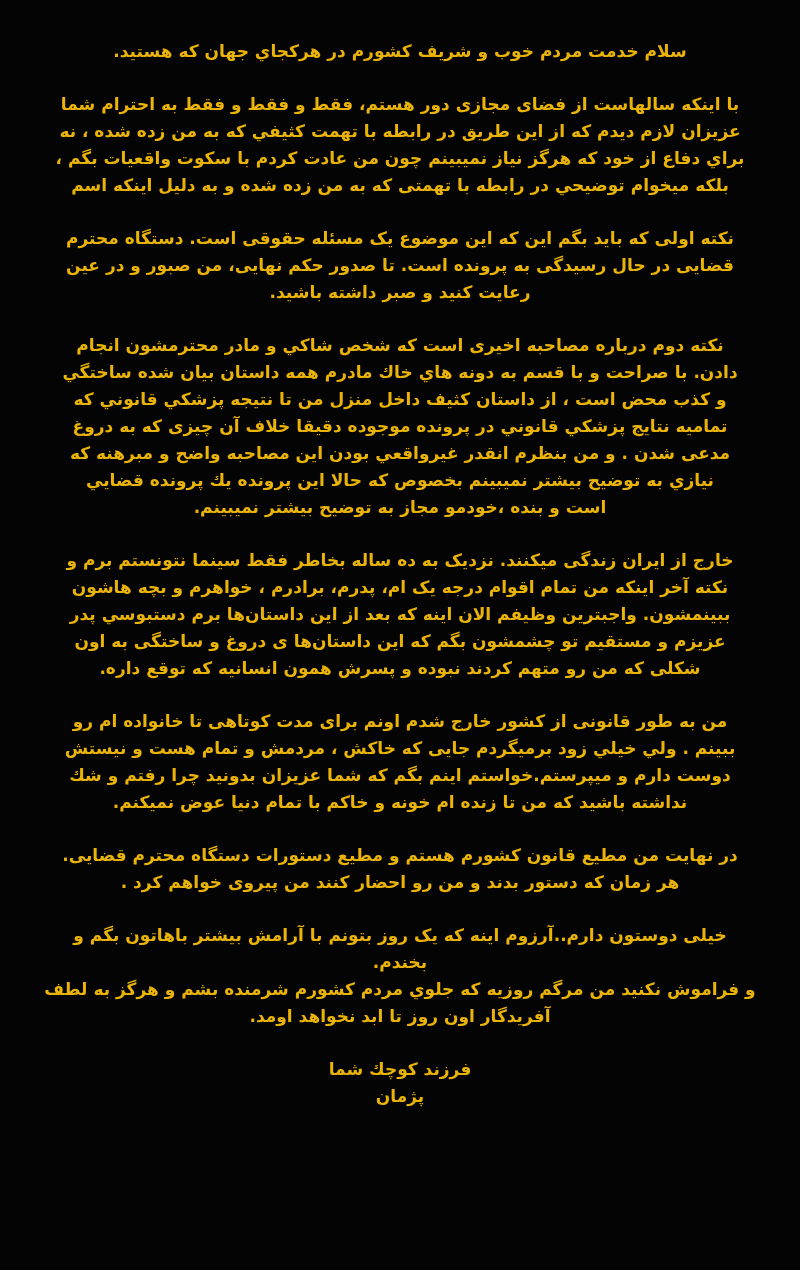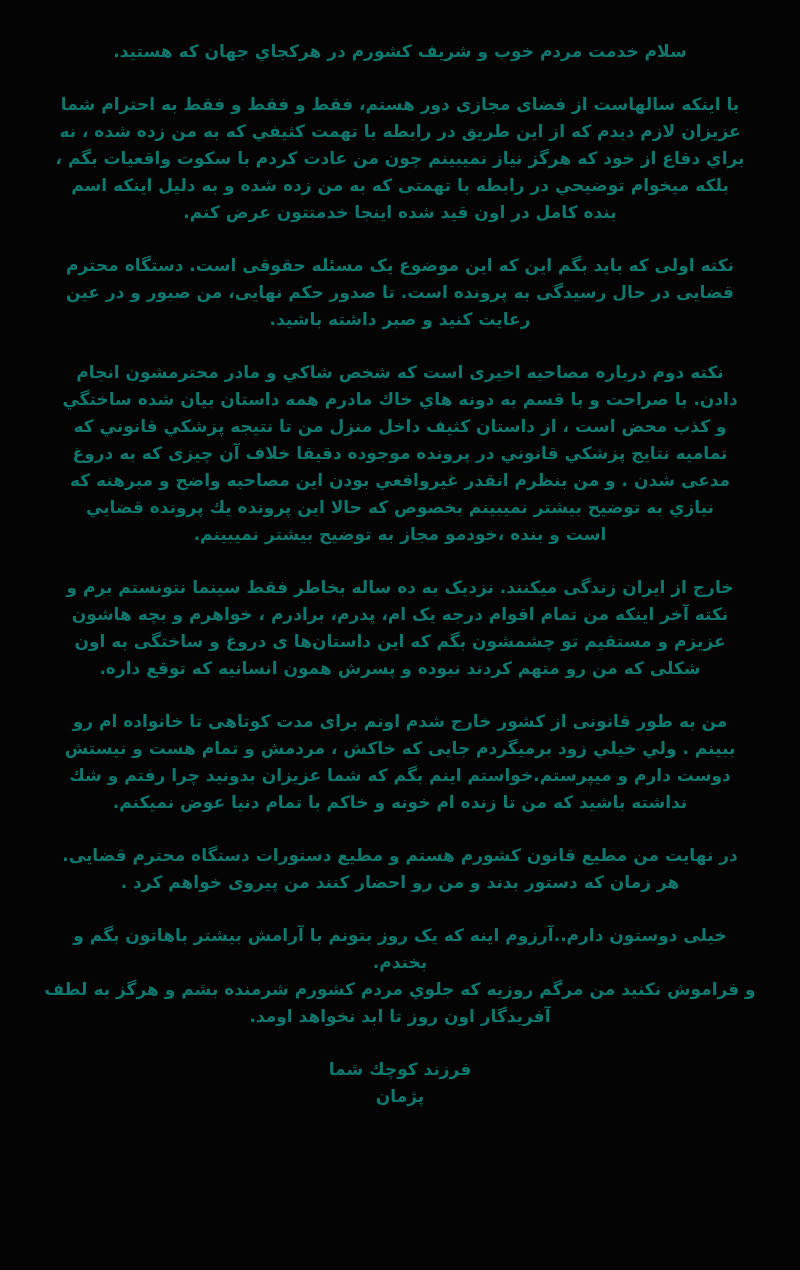--- a/index.html
+++ b/index.html
@@ -37,31 +37,30 @@
   .salutation {
     margin-bottom: 24px;
   }
   .signature {
     margin-top: 6px;
   }
 </style>
 </head>
 <body>
 
-<div class="page" style="background-color: rgb(4, 4, 4); color: #0f766e;">
+<div class="page" style="background-color: rgb(4, 4, 4); color: #eab308;">
 
   <div class="line greeting">سلام خدمت مردم خوب و شریف کشورم در هرکجاي جهان که هستید.</div>
 
 
   <div class="paragraph">
       <div class="line">با اینکه سالهاست  از فضای مجازی دور هستم،  فقط و فقط و فقط  به احترام شما</div>
       <div class="line">عزیزان لازم دیدم که از این طریق در رابطه با تهمت کثیفي که به من زده شده ، نه</div>
       <div class="line">براي دفاع از خود که هرگز نیاز نمیبینم چون من عادت کردم با سکوت واقعیات بگم ،</div>
       <div class="line">بلکه میخوام توضیحي در رابطه با تهمتی که به من زده شده و به دلیل اینکه اسم</div>
-      <div class="line">بنده کامل در اون قید شده اینجا خدمتتون عرض کنم.</div>
     </div>
 
   <div class="paragraph">
       <div class="line">نکته اولی که باید بگم این که این موضوع یک مسئله حقوقی است. دستگاه محترم</div>
       <div class="line">قضایی در حال رسیدگی به پرونده است. تا صدور حکم نهایی، من صبور و در عین</div>
       <div class="line">رعایت کنید و صبر داشته باشید.</div>
     </div>
 
   <div class="paragraph">
       <div class="line">نکته دوم  درباره مصاحبه اخیری است که شخص شاکي و مادر محترمشون انجام</div>
@@ -69,20 +68,21 @@
       <div class="line">و كذب محض است ، از داستان کثیف داخل منزل من تا نتیجه پزشكي قانوني كه</div>
       <div class="line">تمامیه نتایج پزشكي قانوني در پرونده موجوده دقیقا خلاف آن  چیزی که به دروغ</div>
       <div class="line">مدعی شدن .  و من بنظرم انقدر غیرواقعي بودن این مصاحبه واضح  و مبرهنه که</div>
       <div class="line">نیازي به توضیح بیشتر نمیبینم بخصوص که حالا این پرونده یك پرونده قضایي</div>
       <div class="line">است و بنده  ،خودمو  مجاز به توضیح بیشتر نمیبینم.</div>
     </div>
 
   <div class="paragraph">
       <div class="line">خارج از ایران زندگی میکنند. نزدیک به ده ساله بخاطر فقط سینما نتونستم برم و</div>
       <div class="line">نکته آخر اینکه من تمام اقوام درجه یک ام، پدرم، برادرم ، خواهرم و بچه هاشون</div>
+      <div class="line">ببینمشون. واجبترین وظیفم الان اینه که بعد از این داستان‌ها برم دستبوسي پدر</div>
       <div class="line">عزیزم و مستقیم تو چشمشون بگم که این داستان‌ها ی دروغ و ساختگی به اون</div>
       <div class="line">شکلی که من رو متهم کردند نبوده و پسرش همون انسانیه که توقع داره.</div>
     </div>
 
   <div class="paragraph">
       <div class="line">من به طور قانونی از کشور خارج شدم اونم برای مدت کوتاهی تا خانواده ام رو</div>
       <div class="line">ببینم . ولي خیلي زود برمیگردم جایی که خاکش ، مردمش و تمام هست و نیستش</div>
       <div class="line">دوست دارم و میپرستم.خواستم اینم بگم که شما عزیزان بدونید چرا رفتم و شك</div>
       <div class="line">نداشته باشید که من تا زنده ام خونه و خاکم با تمام دنیا عوض نمیکنم.</div>
     </div>

